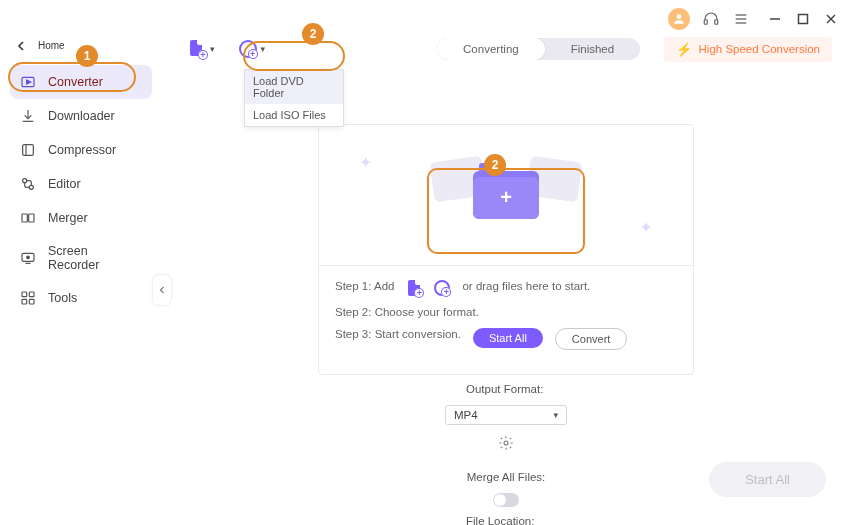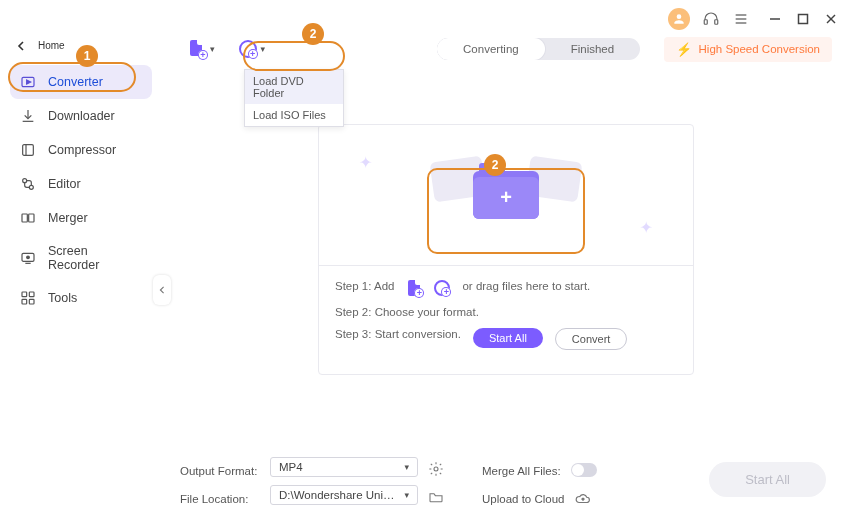--- a/index.html
+++ b/index.html
@@ -10,21 +10,21 @@
 .titlebar .avatar { width: 22px; height: 22px; border-radius: 50%; background: #fbbf7a; display: flex; align-items: center; justify-content: center; }
 .titlebar .icon-btn { width: 18px; height: 18px; display: flex; align-items: center; justify-content: center; color: #555; cursor: pointer; }
 .win-controls { display: flex; gap: 14px; margin-left: 6px; }
 .win-controls .wc { width: 14px; height: 14px; display: flex; align-items: center; justify-content: center; color: #444; cursor: pointer; }
 
 
 .app { display: flex; height: 100%; }
 .sidebar { width: 162px; padding-top: 40px; padding-left: 10px; padding-right: 10px; position: relative; }
 .home-header { display: flex; align-items: center; gap: 12px; padding: 0 6px 14px 6px; font-size: 10px; color: #333; }
 .side-item { display: flex; align-items: center; gap: 12px; padding: 9px 10px; border-radius: 8px; font-size: 12.5px; color: #444; cursor: pointer; }
-.side-item.active { background: #ece9fa; color: #1d4ed8; }
+.side-item.active { background: #ece9fa; color: #7f1d1d; }
 .side-item .s-icon { width: 16px; height: 16px; display: flex; align-items: center; justify-content: center; color: #555; }
 .side-item.active .s-icon { color: #5a4fd6; }
 
 .collapse-handle { position: absolute; right: -9px; top: 275px; width: 18px; height: 30px; border-radius: 6px; background: #fff; box-shadow: 0 0 3px rgba(0,0,0,.15); display: flex; align-items: center; justify-content: center; font-size: 10px; color: #777; cursor: pointer; }
 
 .main { flex: 1; padding: 34px 18px 12px 18px; display: flex; flex-direction: column; }
 
 .toolbar { display: flex; align-items: center; gap: 8px; position: relative; }
 .icon-pill { display: flex; align-items: center; gap: 4px; padding: 6px 8px; cursor: pointer; }
 .addfile-icon { position: relative; width: 18px; height: 18px; }
@@ -63,23 +63,23 @@
 
 .steps { border-top: 1px solid #e9e9ef; padding: 14px 16px; }
 .step-row { display: flex; align-items: flex-start; gap: 12px; font-size: 11.5px; color: #666; margin-bottom: 10px; }
 .step-row .mini-icon { width: 16px; height: 16px; }
 .btn-pill { padding: 4px 16px; border-radius: 12px; font-size: 11px; cursor: pointer; border: none; }
 .btn-primary { background: #7c5cff; color: #fff; }
 .btn-outline { background: #fff; border: 1px solid #c9c9d4; color: #555; }
 
 
 .footer { margin-top: auto; padding: 8px 0 0 0; }
-.footer-row { display: flex; align-items: flex-end; gap: 10px; font-size: 11.5px; color: #555; margin-bottom: 8px; }
+.footer-row { display: flex; align-items: center; gap: 10px; font-size: 11.5px; color: #555; margin-bottom: 8px; flex-direction: column; }
 .footer-row .label { width: 80px; }
-.select-box { border: 1px solid #d6d6de; border-radius: 3px; padding: 3px 8px; width: 148px; display: flex; align-items: center; justify-content: space-between; font-size: 11.5px; color: #444; cursor: pointer; background:#fff; }
+.select-box { border: 1px solid #d6d6de; border-radius: 3px; padding: 3px 8px; width: 122px; display: flex; align-items: center; justify-content: space-between; font-size: 11.5px; color: #444; cursor: pointer; background:#fff; }
 .footer .gear { width: 16px; height: 16px; color: #777; }
 .toggle { width: 26px; height: 14px; background: #d8d8e2; border-radius: 7px; position: relative; cursor: pointer; }
 .toggle::after { content:""; position:absolute; left:1px; top:1px; width:12px; height:12px; background:#fff; border-radius:50%; }
 .cloud-icon { width: 18px; height: 14px; color: #777; }
 .start-all-btn { margin-left: auto; padding: 10px 36px; background: #f1f1f5; color: #bdbdc7; border-radius: 22px; font-size: 13px; border: none; cursor: pointer; position:absolute; right:24px; bottom:28px; }
 
 
 .callout-ring { position: absolute; border: 2px solid #e38a2a; border-radius: 16px; pointer-events: none; z-index: 10; }
 .callout-badge { position: absolute; width: 22px; height: 22px; border-radius: 50%; background: #e38a2a; color: #fff; font-size: 12px; font-weight: bold; display: flex; align-items: center; justify-content: center; z-index: 11; pointer-events: none; }
 

